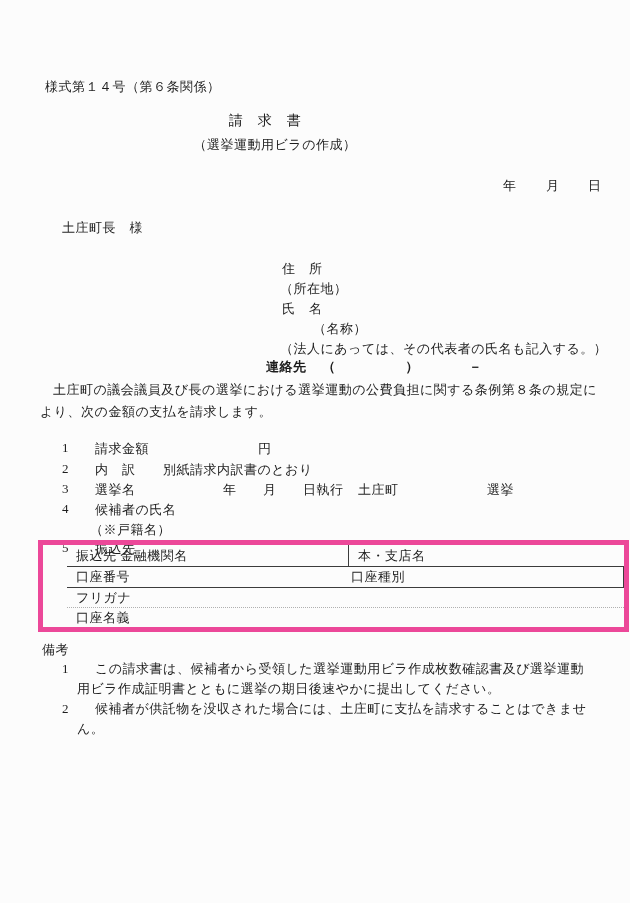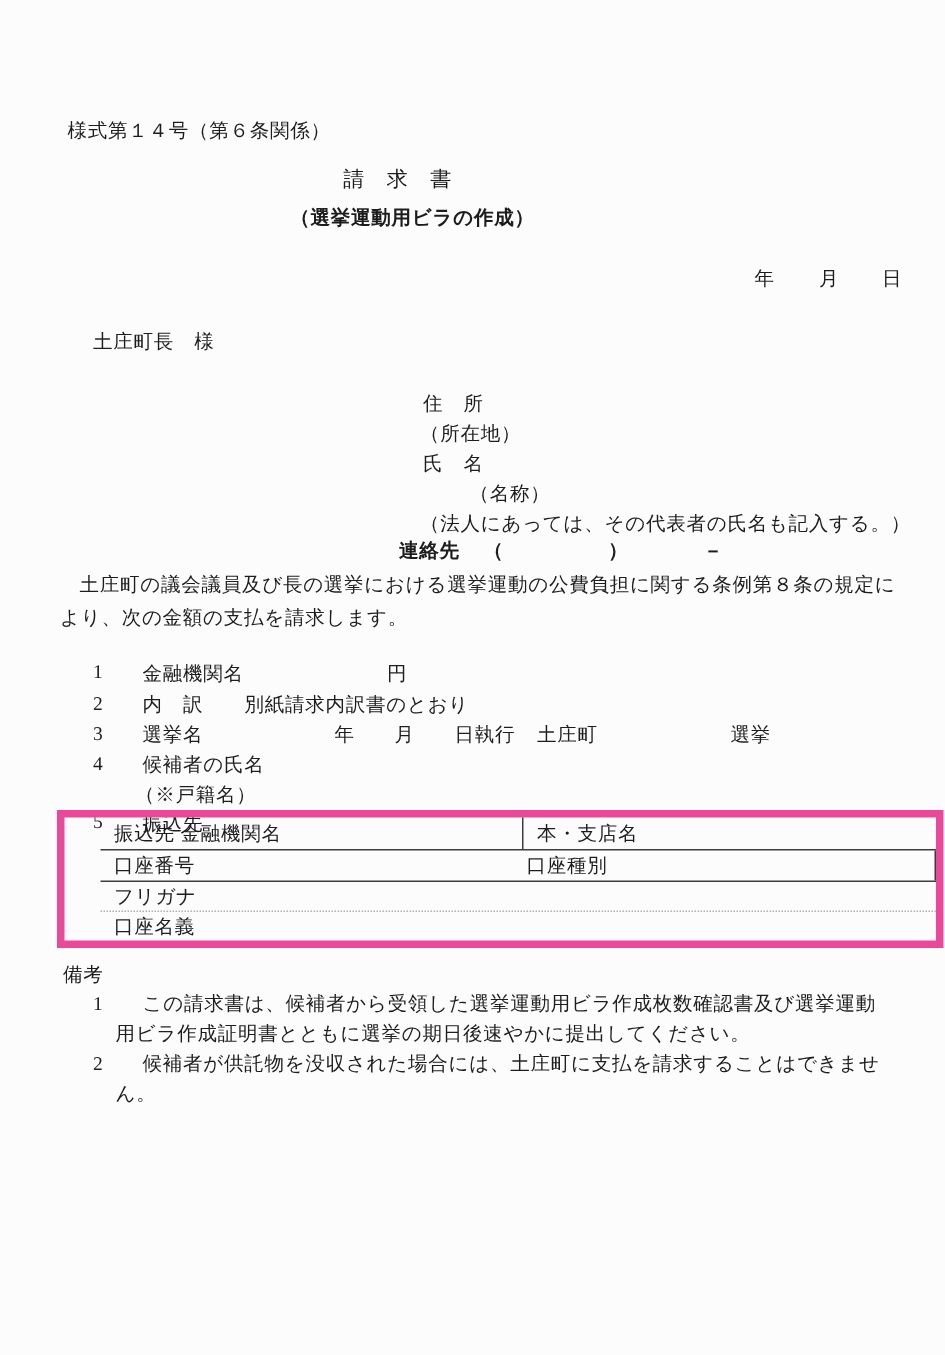--- a/index.html
+++ b/index.html
@@ -9,21 +9,21 @@
     font-family: "Liberation Serif", "DejaVu Serif", serif;
     font-size: 13px;
     color: #1d1d1d;
     letter-spacing: 0.5px;
   }
   .page { position: relative; width: 630px; height: 903px; background: #fcfcfc; overflow: hidden; }
   .abs { position: absolute; white-space: nowrap; line-height: 17px; }
 
   .form-number { left: 45px; top: 78px; }
   .doc-title { left: 0; top: 112px; width: 530px; text-align: center; font-size: 14px; }
-  .doc-subtitle { left: 0; top: 136px; width: 550px; text-align: center; font-weight: bold; }
+  .doc-subtitle { left: 0; top: 136px; width: 550px; text-align: center; }
 
   .date-year  { left: 503px; top: 177px; }
   .date-month { left: 546px; top: 177px; }
   .date-day   { left: 588px; top: 177px; }
 
   .addressee { left: 62px; top: 219px; }
 
   .ap-l1 { left: 282px; top: 260px; }
   .ap-l2 { left: 280px; top: 280px; }
   .ap-l3 { left: 282px; top: 300px; }
@@ -101,21 +101,21 @@
     <span>連絡先</span>
     <span class="contact-open">（</span>
     <span class="contact-close">）</span>
     <span class="contact-dash">－</span>
   </div>
 
   <div class="body-par">土庄町の議会議員及び長の選挙における選挙運動の公費負担に関する条例第８条の規定により、次の金額の支払を請求します。</div>
 
   <div class="item-row r-1">
     <span class="ino">1</span>
-    <span class="ilabel">金融機関名</span>
+    <span class="ilabel">請求金額</span>
     <span class="i1-unit">円</span>
   </div>
   <div class="item-row r-2">
     <span class="ino">2</span>
     <span class="ilabel">内　訳</span>
     <span class="i2-val">別紙請求内訳書のとおり</span>
   </div>
   <div class="item-row r-3">
     <span class="ino">3</span>
     <span class="ilabel">選挙名</span>

